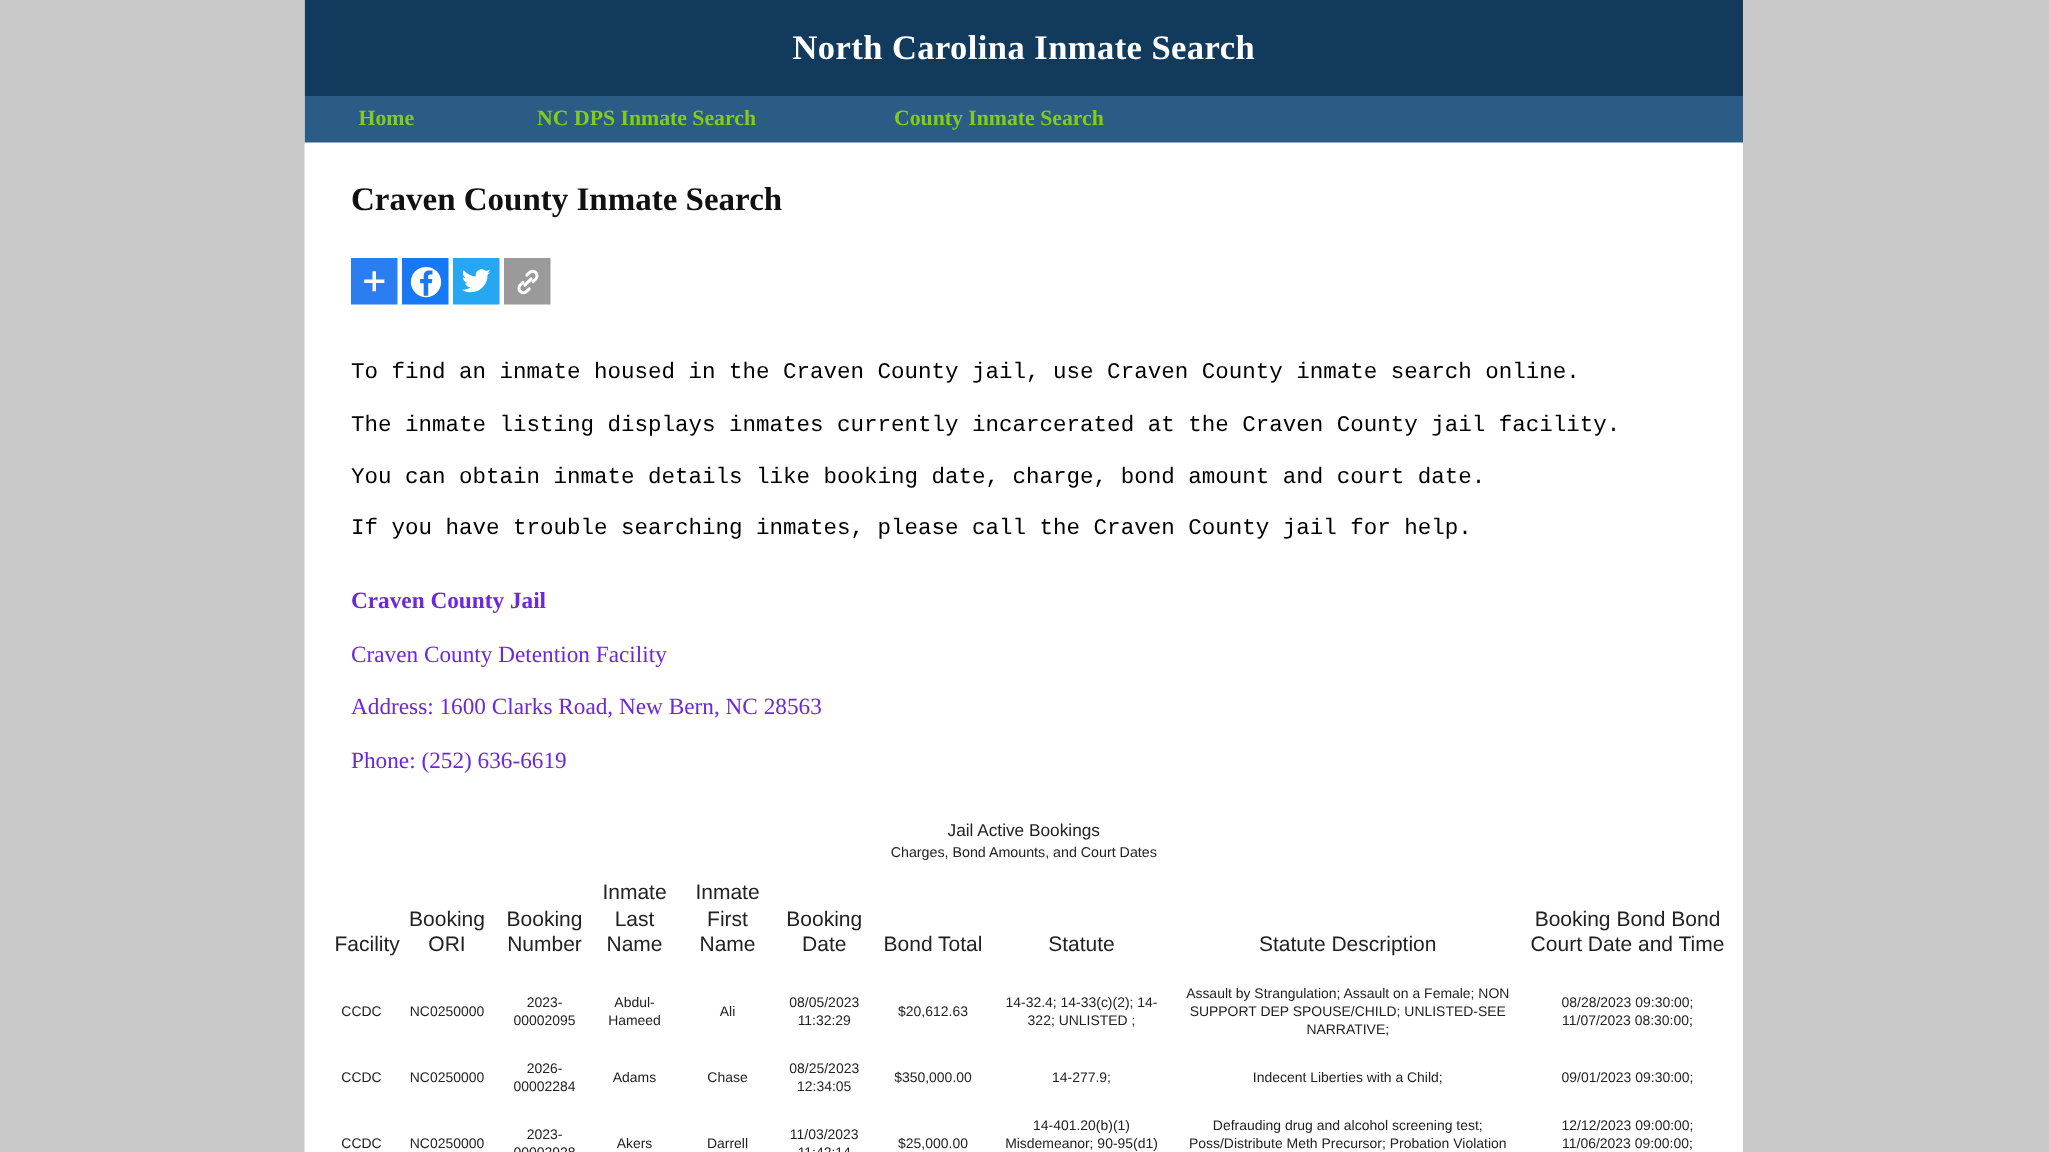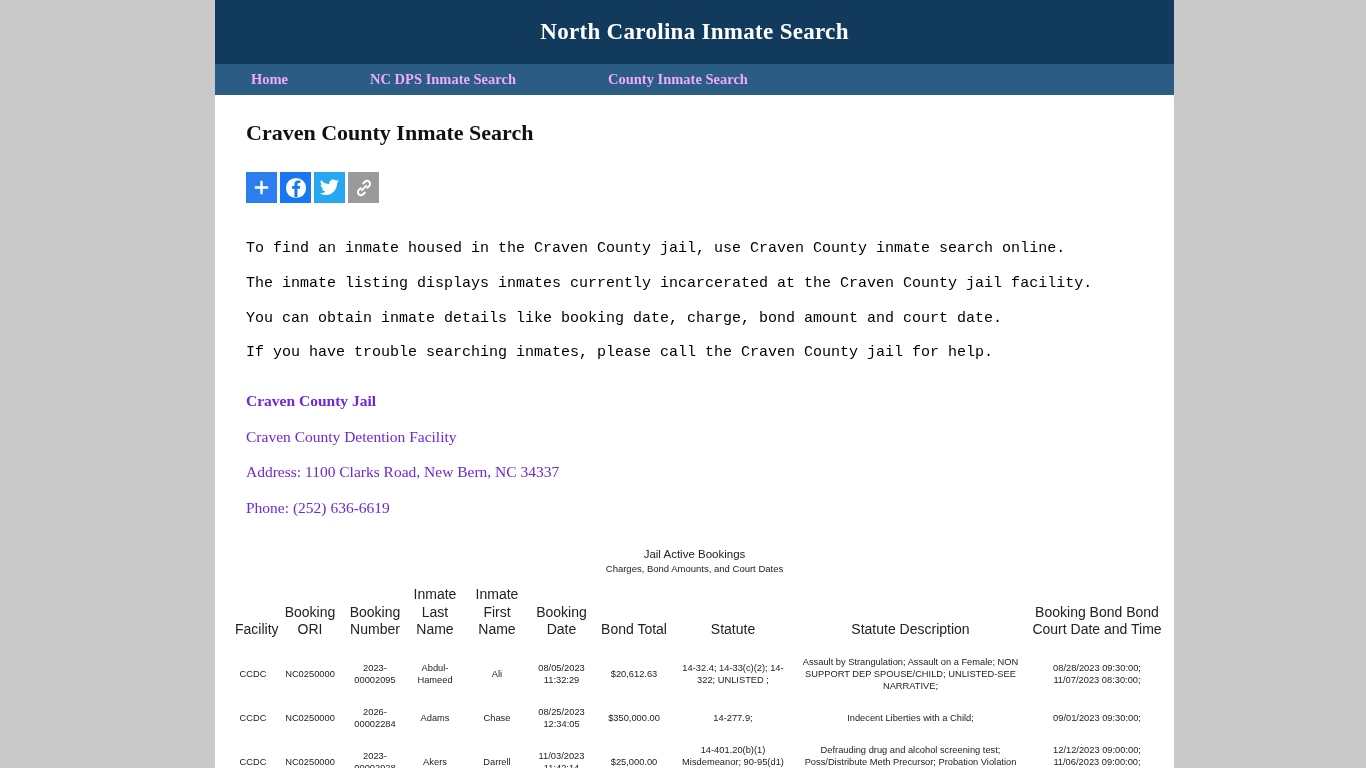--- a/index.html
+++ b/index.html
@@ -8,21 +8,21 @@
     background: #c9c9c9;
     width: 1366px;
     height: 768px;
     overflow: hidden;
   }
   body {
     font-family: "Liberation Serif", serif;
   }
   .page {
     position: absolute;
-    left: 215px;
+    left: 203px;
     top: 0;
     width: 959px;
     height: 768px;
     background: #ffffff;
     overflow: hidden;
   }
   
   .site-header {
     background: #123a5c;
     height: 64px;
@@ -39,21 +39,21 @@
   }
   
   .site-nav {
     background: #2a5c86;
     height: 31px;
     display: flex;
     align-items: center;
     padding-left: 6px;
   }
   .nav-item {
-    color: #f0abfc;
+    color: #84cc16;
     font-family: "Liberation Serif", serif;
     font-size: 14.5px;
     font-weight: bold;
     padding: 0 22px;
     line-height: 31px;
     white-space: nowrap;
     cursor: pointer;
   }
   .nav-item.home { padding-left: 30px; padding-right: 60px; }
   .nav-item.dps  { padding-right: 70px; text-align: center; }
@@ -211,21 +211,21 @@
     <div class="intro">
       <p>To find an inmate housed in the Craven County jail, use Craven County inmate search online.</p>
       <p>The inmate listing displays inmates currently incarcerated at the Craven County jail facility.</p>
       <p>You can obtain inmate details like booking date, charge, bond amount and court date.</p>
       <p>If you have trouble searching inmates, please call the Craven County jail for help.</p>
     </div>
 
     <div class="jail-block">
       <p class="bold">Craven County Jail</p>
       <p>Craven County Detention Facility</p>
-      <p>Address: 1100 Clarks Road, New Bern, NC 34337</p>
+      <p>Address: 1600 Clarks Road, New Bern, NC 28563</p>
       <p>Phone: (252) 636-6619</p>
     </div>
 
     <div class="report">
       <div class="report-title">Jail Active Bookings</div>
       <div class="report-sub">Charges, Bond Amounts, and Court Dates</div>
 
       <table class="bookings">
         <colgroup>
           <col class="c-facility">

